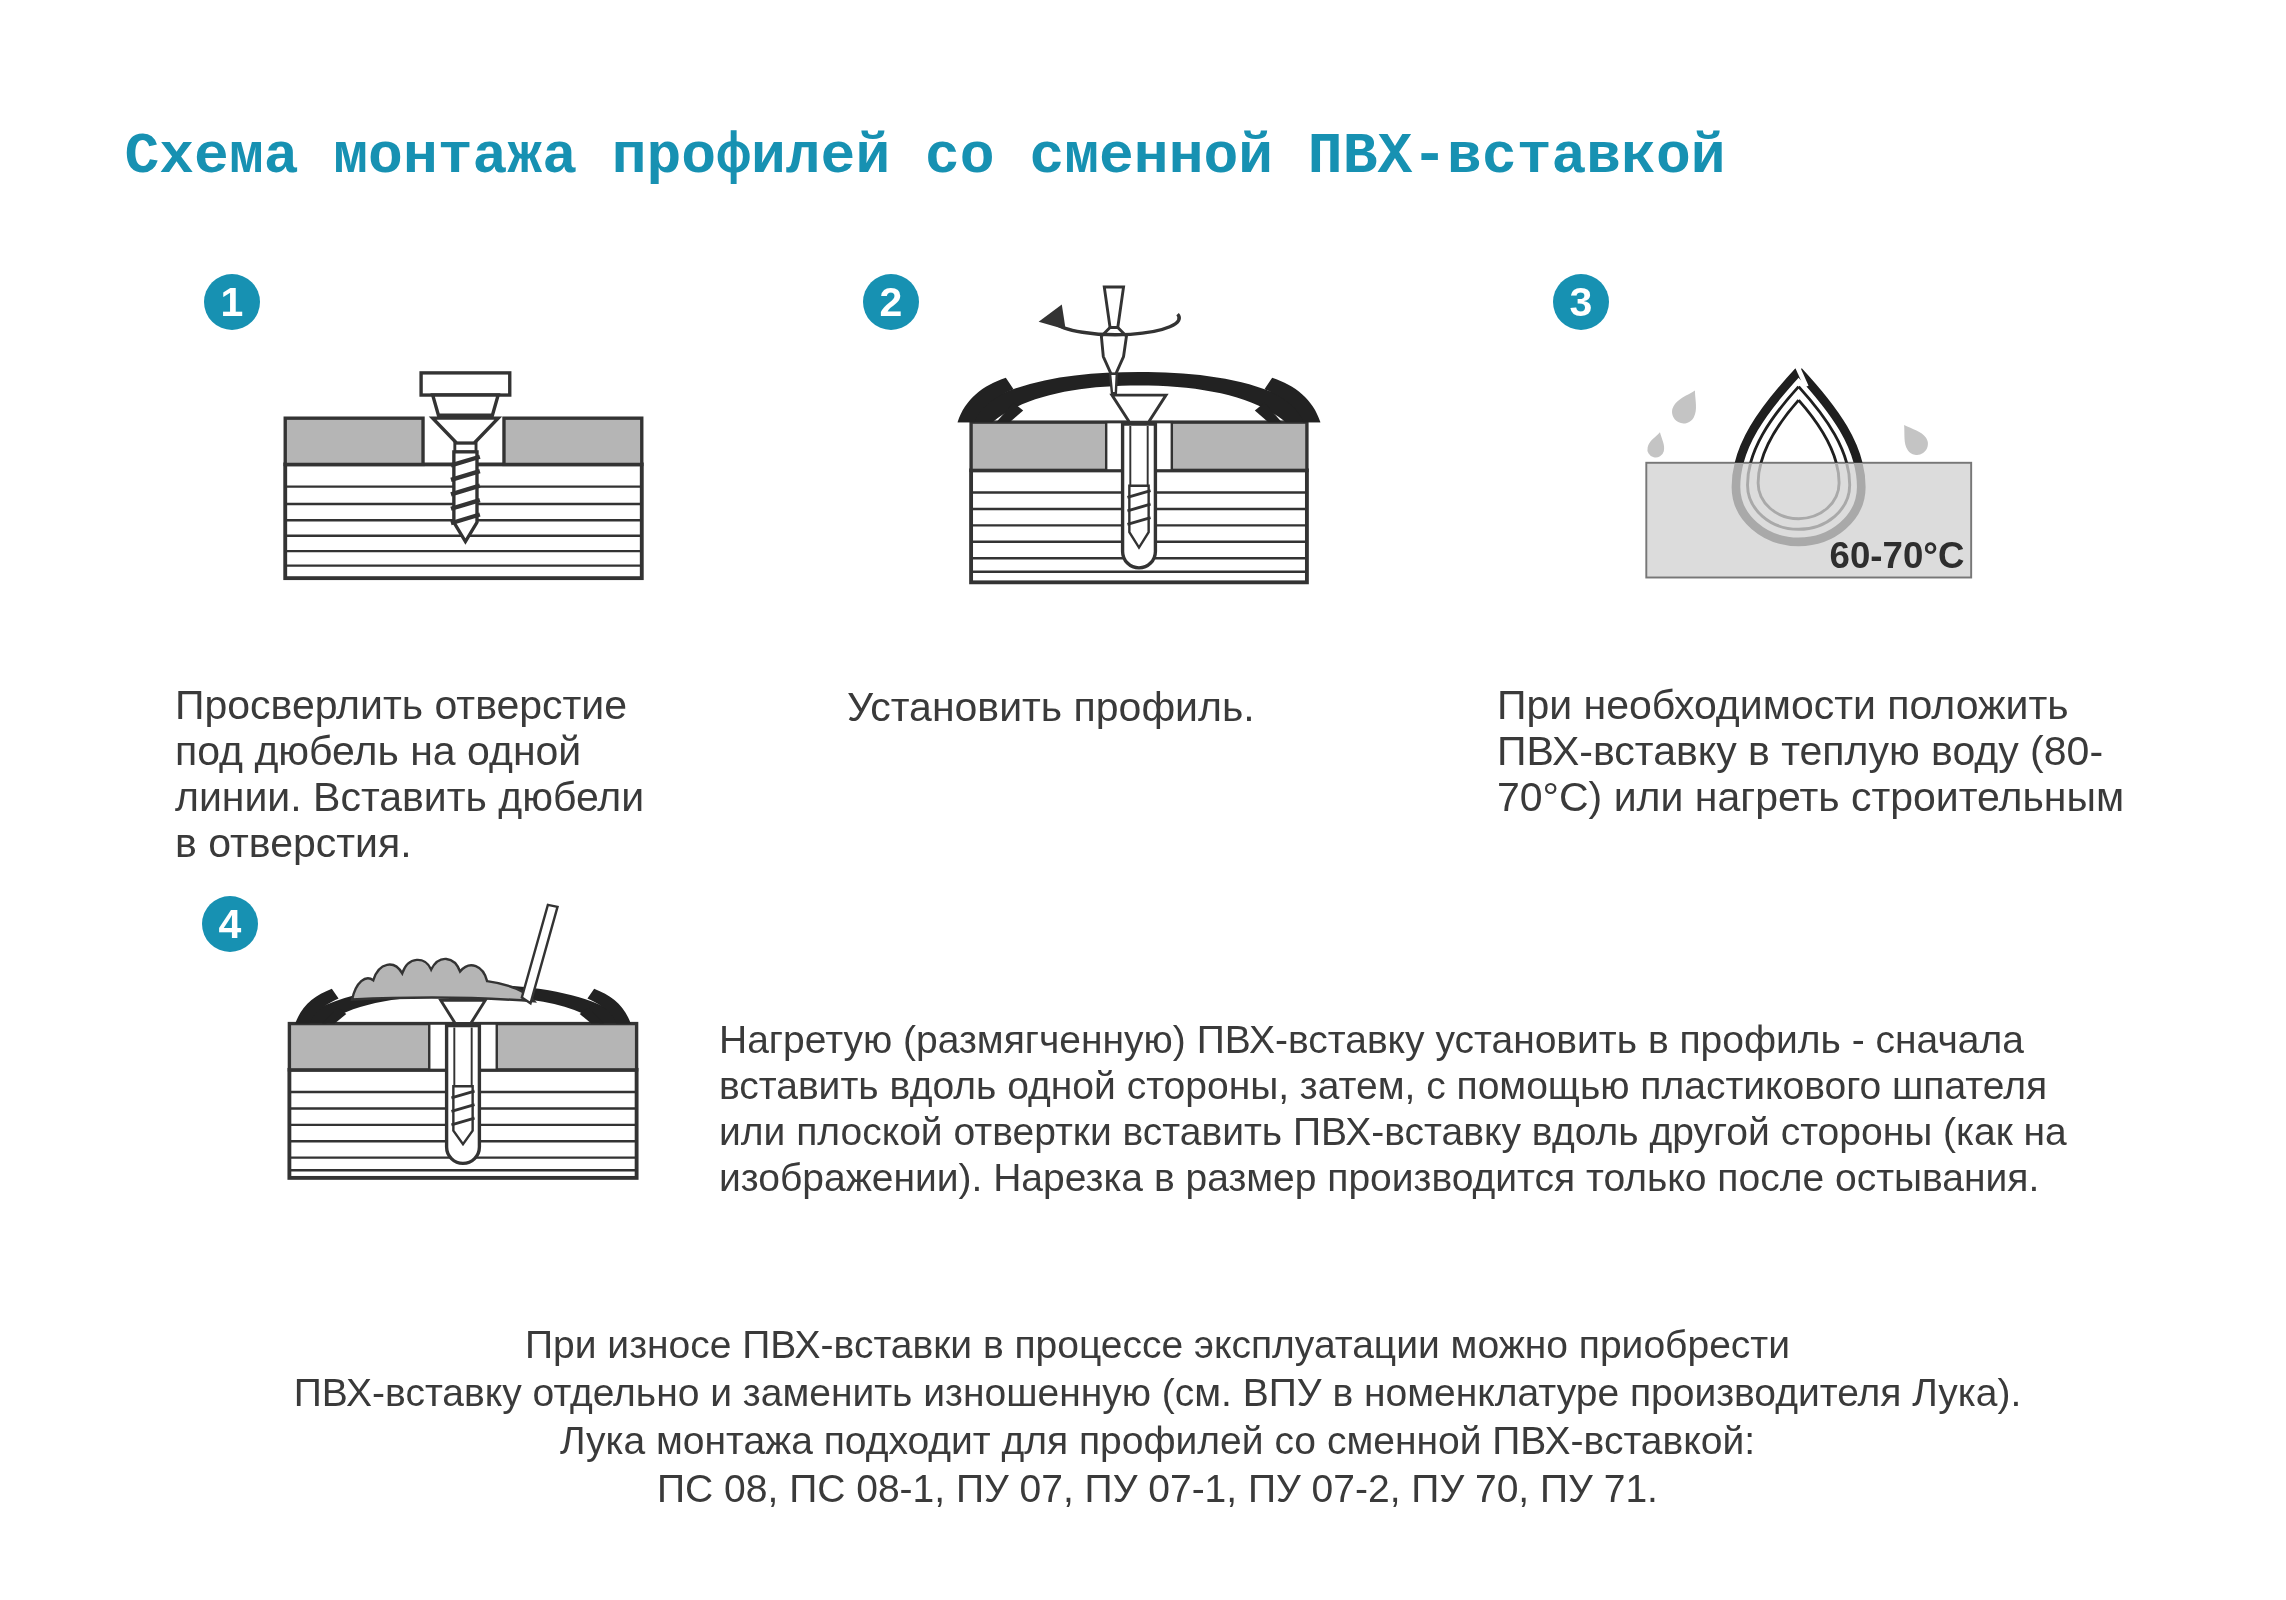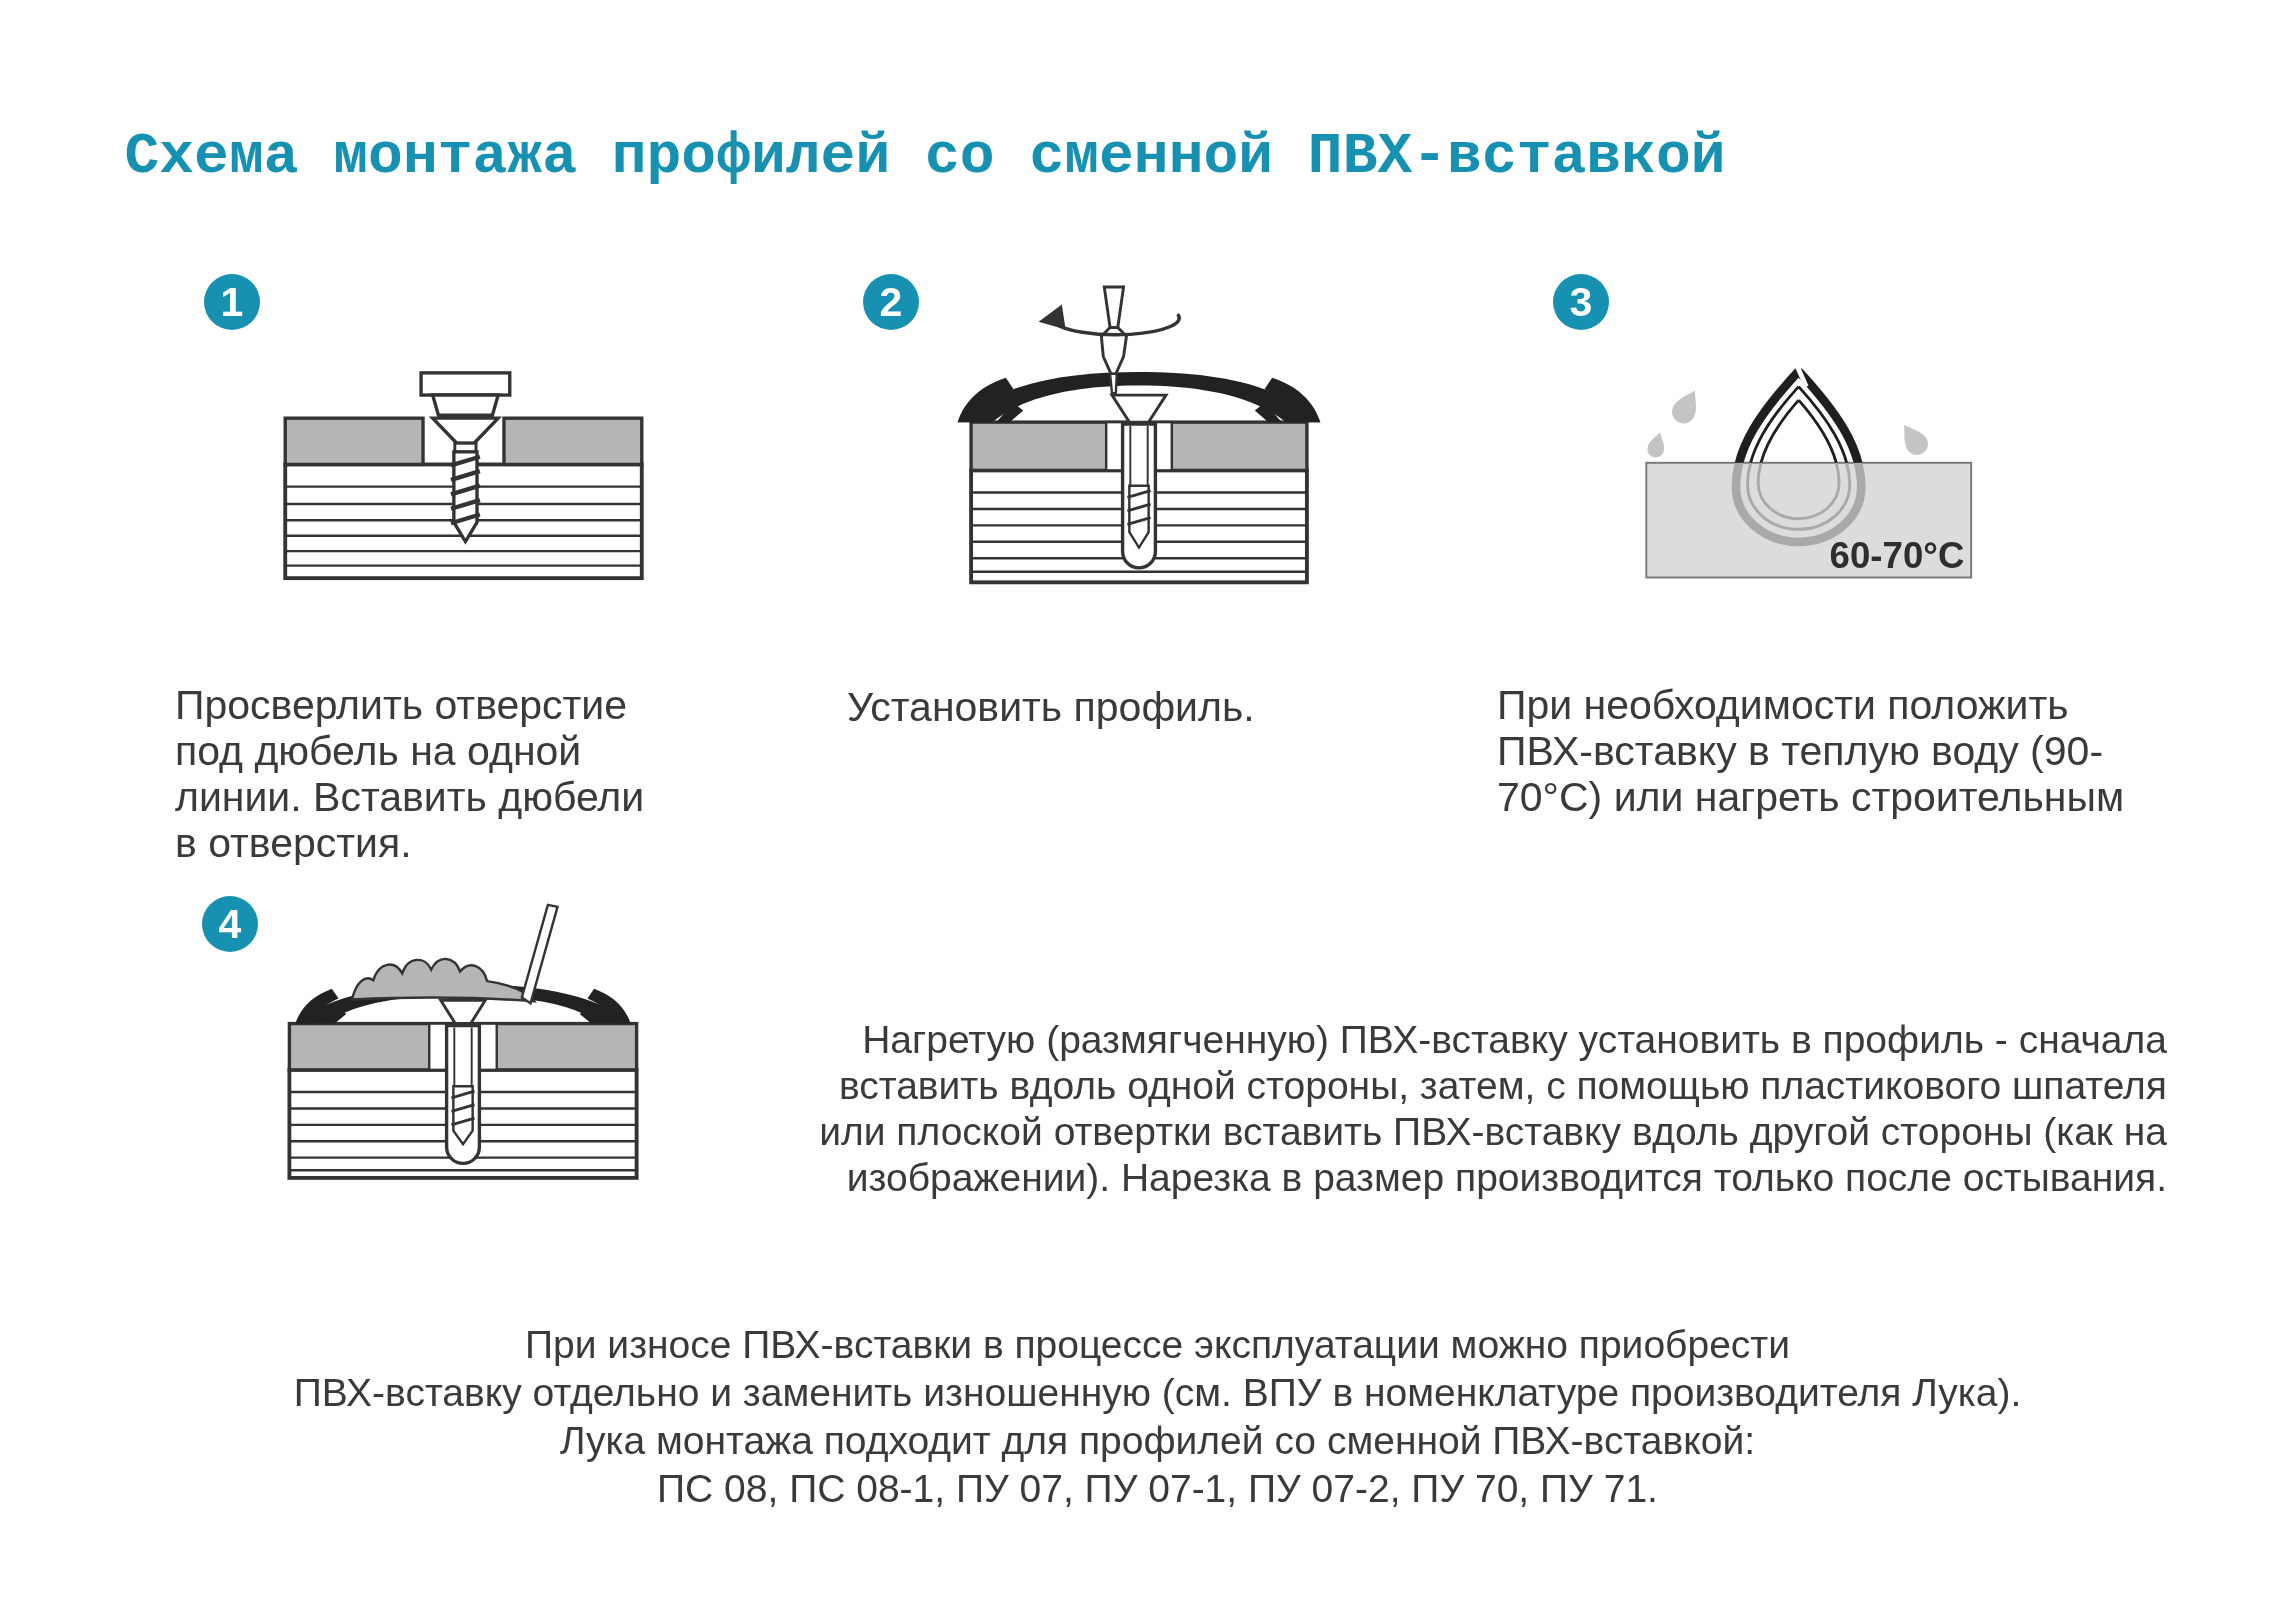--- a/index.html
+++ b/index.html
@@ -23,21 +23,21 @@
     background:var(--accent,#1791b2);
     color:#fff;font-size:41px;font-weight:700;
     display:flex;align-items:center;justify-content:center;
     line-height:1;
   }
   .caption{
     position:absolute;text-align:left;
     font-size:41px;line-height:46px;font-weight:400;
   }
   .para{
-    position:absolute;text-align:right;
+    position:absolute;text-align:left;
     font-size:39px;line-height:46px;font-weight:400;
   }
   .footer{
     position:absolute;text-align:center;
     font-size:39px;line-height:48px;font-weight:400;margin-top:16px;
   }
   svg{position:absolute;overflow:visible;}
 </style>
 </head>
 <body>
@@ -146,21 +146,21 @@
     <g fill="#c4c4c4">
       <path d="M0 -18 C 5 -9 12 -2 12 7 A 12 12 0 1 1 -12 7 C -12 -2 -5 -9 0 -18 Z" transform="translate(97,58) rotate(28)"></path>
       <path d="M0 -18 C 5 -9 12 -2 12 7 A 12 12 0 1 1 -12 7 C -12 -2 -5 -9 0 -18 Z" transform="translate(66,98) rotate(14) scale(0.72)"></path>
       <path d="M0 -18 C 5 -9 12 -2 12 7 A 12 12 0 1 1 -12 7 C -12 -2 -5 -9 0 -18 Z" transform="translate(332,92) rotate(-34) scale(0.95)"></path>
     </g>
     <text x="385" y="226" text-anchor="end" font-size="38" font-weight="bold" fill="#2e2e2e">60-70°C</text>
   </svg>
 
   <div class="caption" style="left:1497px;top:682px;width:676px;">
     <div>При необходимости положить</div>
-    <div>ПВХ-вставку в теплую воду (90-</div>
+    <div>ПВХ-вставку в теплую воду (80-</div>
     <div>70°C) или нагреть строительным</div>
   </div>
 
   <div class="badge" style="left:202px;top:896px;">
     <span>4</span>
   </div>
 
   <svg style="left:270px;top:903px;" width="386" height="299" viewBox="0 0 400 310">
     <g>
       <rect x="20" y="173" width="360" height="112" fill="#fff" stroke="#333" stroke-width="4"></rect>

